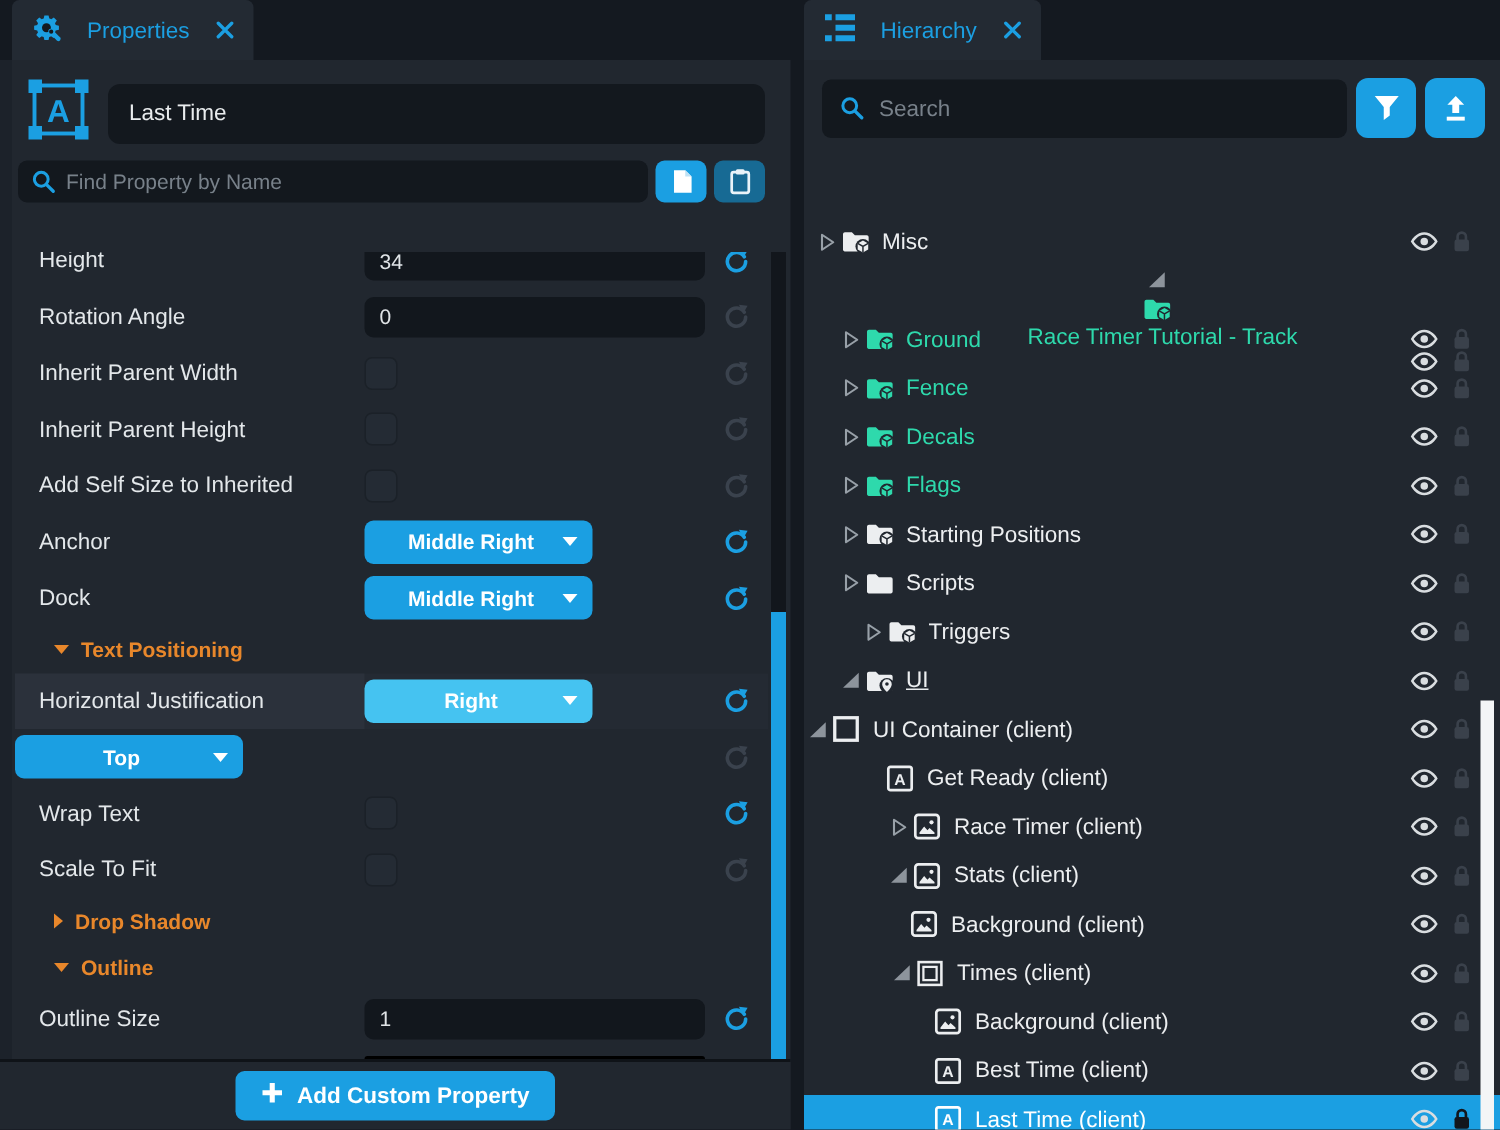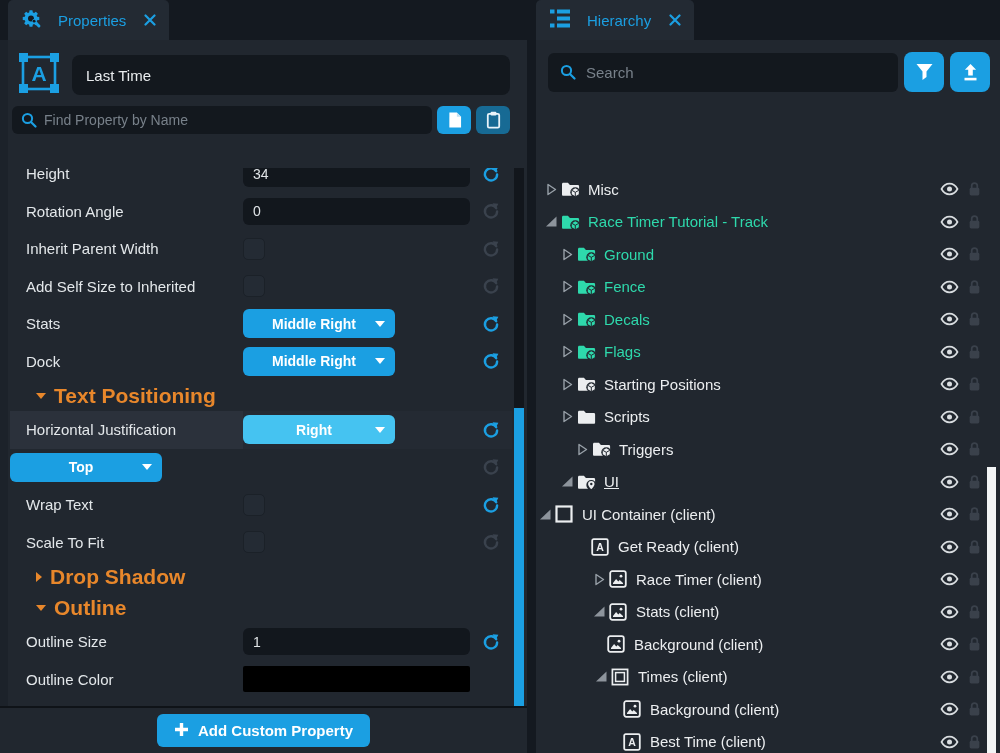--- a/index.html
+++ b/index.html
@@ -79,21 +79,21 @@
   .pswatch { width:227px; height:26px; border-radius:2px; }
   .pdrop {
     width:152px; height:29px; border-radius:6px; background:#1b9fe2;
     display:flex; align-items:center; padding:0 10px; cursor:pointer;text-align:center;
   }
   .pdrop.light { background:#45c3f1; }
   .pdrop .dtext { flex:1; color:#fff; font-size:14px; font-weight:bold; }
   .caret { width:0; height:0; border-left:5px solid transparent; border-right:5px solid transparent; border-top:6px solid #fff; }
   .preset { margin-left:auto; margin-right:12px; width:18px; display:flex; }
   .section-row { height:31px; display:flex; align-items:center; gap:8px; padding-left:26px; }
-  .section-row .slabel { color:#e8872b; font-size:21px; font-weight:bold; }
+  .section-row .slabel { color:#e8872b; font-size:14px; font-weight:bold; }
   .tri-down { width:0;height:0;border-left:5px solid transparent;border-right:5px solid transparent;border-top:6px solid #e8872b; }
   .tri-right { width:0;height:0;border-top:5px solid transparent;border-bottom:5px solid transparent;border-left:6px solid #e8872b; }
 
   .props-track { position:absolute; top:0; bottom:0; right:3px; width:10px; background:#12161c; }
   .props-thumb { position:absolute; top:240px; height:335px; right:3px; width:10px; background:#1b9fe2; z-index:5; }
 
   .left-footer {
     position:absolute; bottom:0; left:0; right:0; height:47px;
     border-top:2px solid #0f1318; background:#21272f;
     display:flex; align-items:center; justify-content:center;
@@ -214,33 +214,45 @@
               <div class="pcheck"></div>
             </div>
             <span class="preset">
               <svg width="18" height="18" viewBox="0 0 18 18" xmlns="http://www.w3.org/2000/svg">
                 <path d="M14.2 6.2 A6.1 6.1 0 1 0 15.1 9.4" fill="none" stroke="#3a424d" stroke-width="2.4" stroke-linecap="round"></path>
                 <polygon points="10.6,1.2 16.4,1.8 13.6,6.9" fill="#3a424d"></polygon>
               </svg>
             </span>
           </div>
           <div class="prop-row">
-            <div class="plabel">Add Self Size to Inherited</div>
+            <div class="plabel">Inherit Parent Height</div>
             <div class="pvalue">
               <div class="pcheck"></div>
             </div>
             <span class="preset">
               <svg width="18" height="18" viewBox="0 0 18 18" xmlns="http://www.w3.org/2000/svg">
                 <path d="M14.2 6.2 A6.1 6.1 0 1 0 15.1 9.4" fill="none" stroke="#3a424d" stroke-width="2.4" stroke-linecap="round"></path>
                 <polygon points="10.6,1.2 16.4,1.8 13.6,6.9" fill="#3a424d"></polygon>
               </svg>
             </span>
           </div>
           <div class="prop-row">
-            <div class="plabel">Stats</div>
+            <div class="plabel">Add Self Size to Inherited</div>
+            <div class="pvalue">
+              <div class="pcheck"></div>
+            </div>
+            <span class="preset">
+              <svg width="18" height="18" viewBox="0 0 18 18" xmlns="http://www.w3.org/2000/svg">
+                <path d="M14.2 6.2 A6.1 6.1 0 1 0 15.1 9.4" fill="none" stroke="#3a424d" stroke-width="2.4" stroke-linecap="round"></path>
+                <polygon points="10.6,1.2 16.4,1.8 13.6,6.9" fill="#3a424d"></polygon>
+              </svg>
+            </span>
+          </div>
+          <div class="prop-row">
+            <div class="plabel">Anchor</div>
             <div class="pvalue">
               <div class="pdrop ">
                 <span class="dtext">Middle Right</span>
                 <span class="caret"></span>
               </div>
             </div>
             <span class="preset">
               <svg width="18" height="18" viewBox="0 0 18 18" xmlns="http://www.w3.org/2000/svg">
                 <path d="M14.2 6.2 A6.1 6.1 0 1 0 15.1 9.4" fill="none" stroke="#1b9fe2" stroke-width="2.4" stroke-linecap="round"></path>
                 <polygon points="10.6,1.2 16.4,1.8 13.6,6.9" fill="#1b9fe2"></polygon>
@@ -393,21 +405,21 @@
           </svg>
         </button>
       <button class="big-btn" id="upload-btn-slot">
           <svg width="19" height="19" viewBox="0 0 19 19" xmlns="http://www.w3.org/2000/svg">
             <path d="M9.5 1l5.6 5.8h-3.3v5.6H7.2V6.8H3.9z" fill="#fff"></path>
             <rect x="3.5" y="14.8" width="12" height="2.6" fill="#fff"></rect>
           </svg>
         </button>
     </div>
     <div class="tree" id="tree">
-        <div class="tree-row" style="padding-left: 6px; margin-top: 28px;">
+        <div class="tree-row" style="padding-left: 6px;">
           <span class="expander">
             <svg width="13" height="13" viewBox="0 0 13 13" xmlns="http://www.w3.org/2000/svg">
               <polygon points="3,1.5 10.5,6.5 3,11.5" fill="none" stroke="#98a0a8" stroke-width="1.4" stroke-linejoin="round"></polygon>
             </svg>
           </span>
           <span class="tree-icon">
             <svg width="19" height="16" viewBox="0 0 19 16" xmlns="http://www.w3.org/2000/svg">
               <path d="M1 3.1C1 2.4 1.6 1.8 2.3 1.8h4.6l2 2.1h8c.7 0 1.2.6 1.2 1.3v8.2c0 .7-.5 1.3-1.2 1.3H2.2c-.7 0-1.2-.6-1.2-1.3z" fill="#eceef0"></path>
               <circle cx="14.3" cy="11.3" r="5" fill="#21272f"></circle>
               <path d="M14.3 7.3l3.5 2v4l-3.5 2-3.5-2v-4z" fill="#eceef0"></path>
@@ -423,21 +435,21 @@
               </svg>
             </span>
             <span style="display:flex">
               <svg width="13" height="16" viewBox="0 0 14 16" xmlns="http://www.w3.org/2000/svg">
                 <path d="M4 7V4.6a3 3 0 0 1 6 0V7" fill="none" stroke="#3a414b" stroke-width="1.9"></path>
                 <rect x="1.8" y="6.6" width="10.4" height="8.4" rx="1.6" fill="#3a414b"></rect>
               </svg>
             </span>
           </span>
         </div>
-        <div class="tree-row" style="padding-left: 6px;">
+        <div class="tree-row" style="padding-left: 6px; flex-direction: column;">
           <span class="expander">
             <svg width="13" height="13" viewBox="0 0 13 13" xmlns="http://www.w3.org/2000/svg">
               <polygon points="11.5,1.5 11.5,11.5 1,11.5" fill="#8d949c"></polygon>
             </svg>
           </span>
           <span class="tree-icon">
             <svg width="19" height="16" viewBox="0 0 19 16" xmlns="http://www.w3.org/2000/svg">
               <path d="M1 3.1C1 2.4 1.6 1.8 2.3 1.8h4.6l2 2.1h8c.7 0 1.2.6 1.2 1.3v8.2c0 .7-.5 1.3-1.2 1.3H2.2c-.7 0-1.2-.6-1.2-1.3z" fill="#2ed9ac"></path>
               <circle cx="14.3" cy="11.3" r="5" fill="#21272f"></circle>
               <path d="M14.3 7.3l3.5 2v4l-3.5 2-3.5-2v-4z" fill="#2ed9ac"></path>

